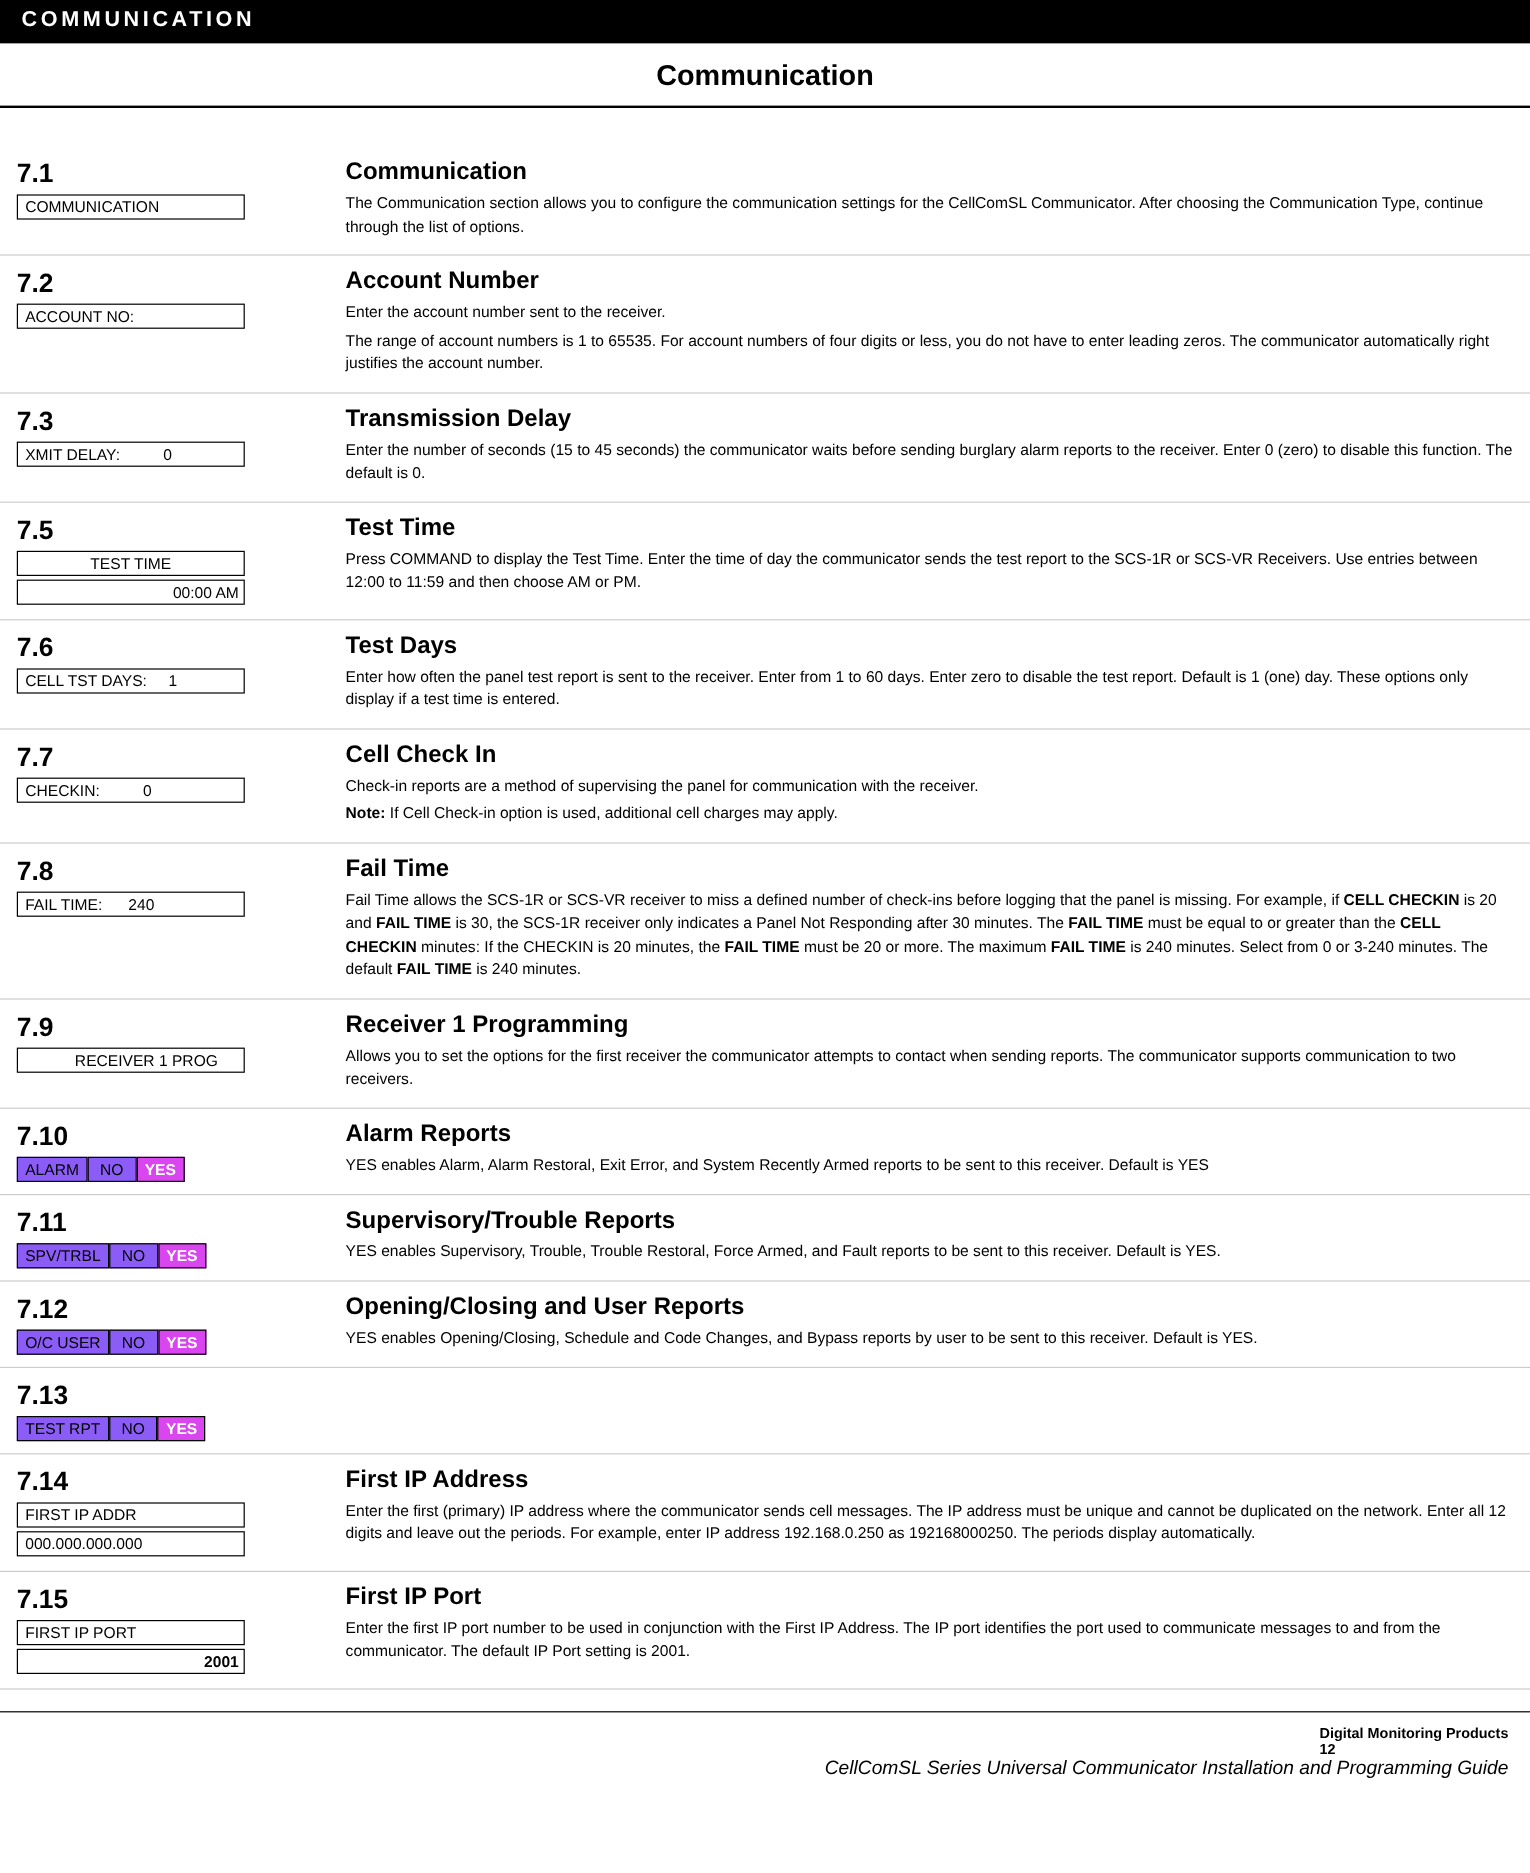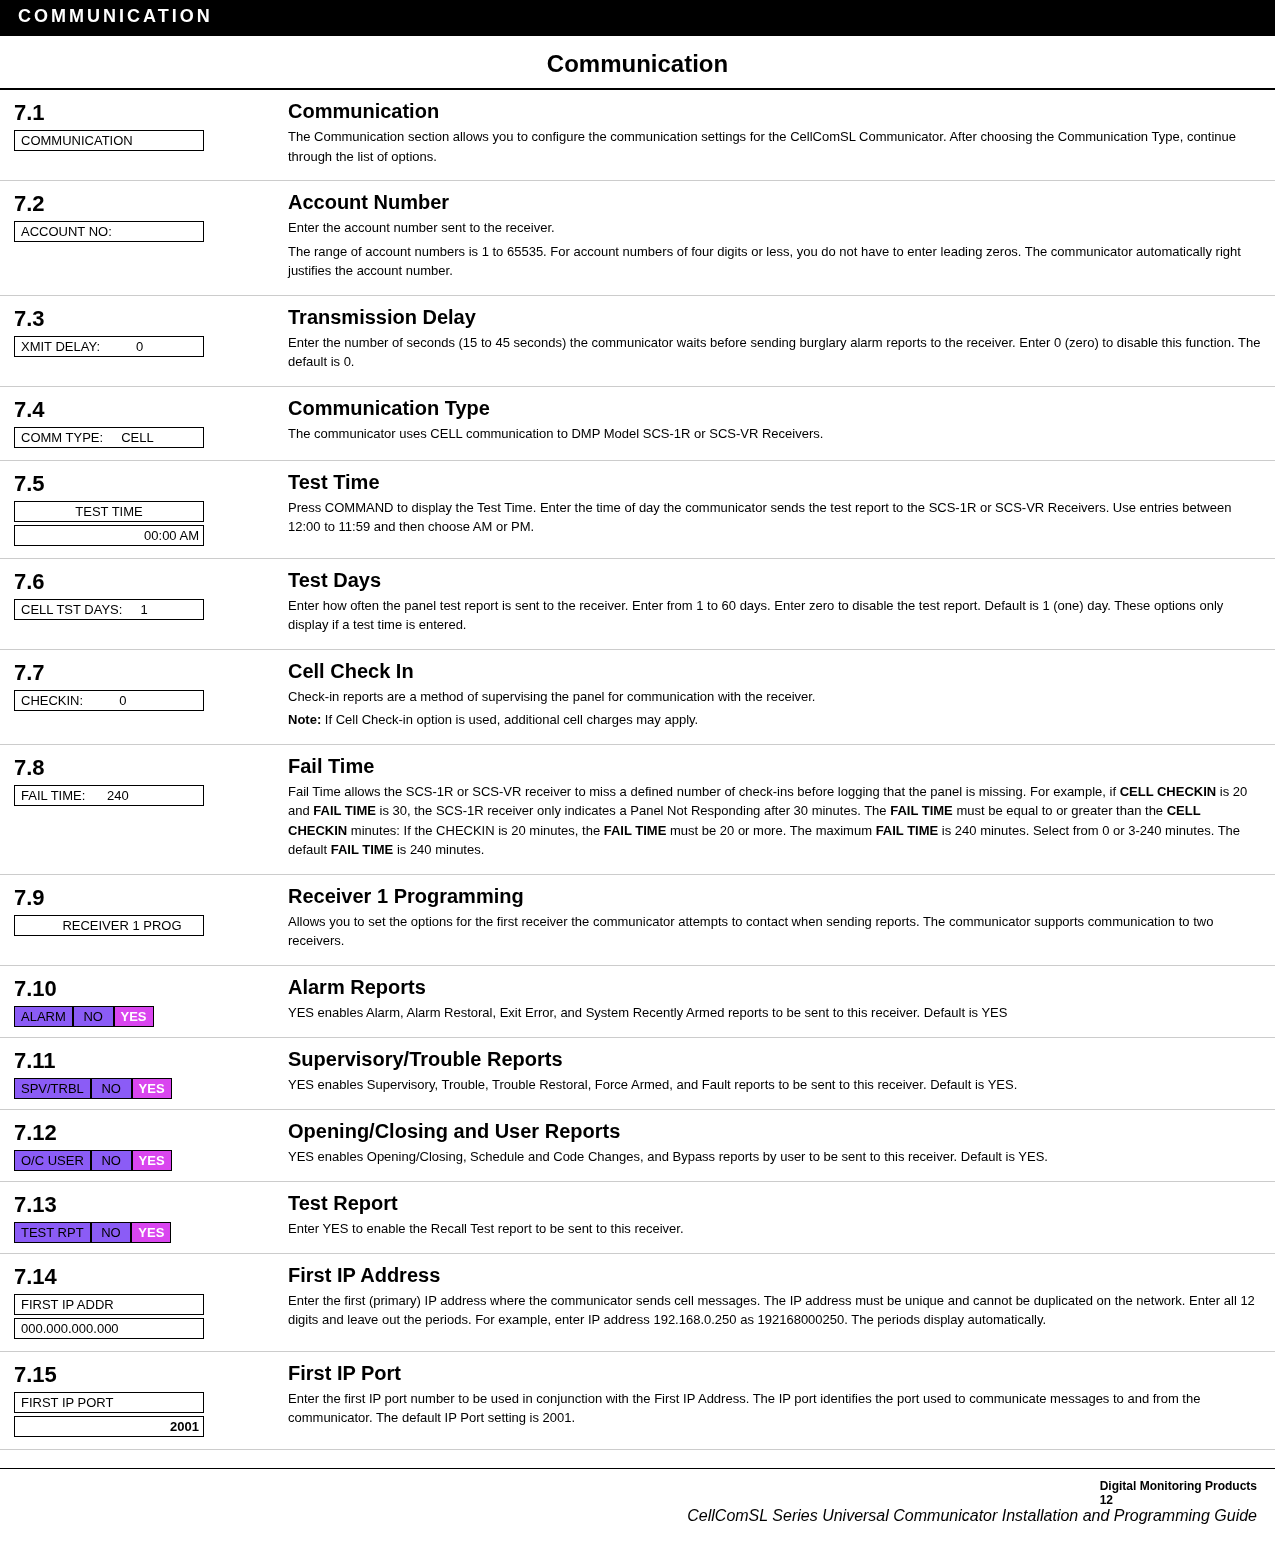--- a/index.html
+++ b/index.html
@@ -25,20 +25,21 @@
       text-align: center;
       font-size: 24px;
       font-weight: bold;
       padding: 14px 0 10px 0;
       border-bottom: 2px solid #000;
     }
     .content-area {
       display: flex;
       flex-direction: column;
       padding: 0 0 10px 0;
+      margin-top: 32px;
     }
     .section-row {
       display: flex;
       flex-direction: row;
       align-items: flex-start;
       padding: 10px 14px 10px 14px;
       border-bottom: 1px solid #ccc;
     }
     .section-left {
       width: 260px;
@@ -175,32 +176,20 @@
       <span class="field-box field-box-wide">XMIT DELAY:&nbsp;&nbsp;&nbsp;&nbsp;&nbsp;&nbsp;&nbsp;&nbsp;&nbsp;&nbsp;0</span>
     </div>
     <div class="section-right">
       <div class="section-heading">Transmission Delay</div>
       <div class="section-body">
         <p>Enter the number of seconds (15 to 45 seconds) the communicator waits before sending burglary alarm reports to the receiver. Enter 0 (zero) to disable this function. The default is 0.</p>
       </div>
     </div>
   </div>
 
-  <div class="section-row">
-    <div class="section-left">
-      <span class="section-number">7.4</span>
-      <span class="field-box field-box-wide">COMM TYPE:&nbsp;&nbsp;&nbsp;&nbsp;&nbsp;CELL</span>
-    </div>
-    <div class="section-right">
-      <div class="section-heading">Communication Type</div>
-      <div class="section-body">
-        <p>The communicator uses CELL communication to DMP Model SCS-1R or SCS-VR Receivers.</p>
-      </div>
-    </div>
-  </div>
 
   <div class="section-row">
     <div class="section-left">
       <span class="section-number">7.5</span>
       <div class="field-stack">
         <span class="field-box field-box-wide" style="text-align:center;">TEST TIME</span>
         <span class="field-box field-box-wide value-right">00:00 AM</span>
       </div>
     </div>
     <div class="section-right">
@@ -317,26 +306,20 @@
 
   <div class="section-row">
     <div class="section-left">
       <span class="section-number">7.13</span>
       <div class="inline-fields">
         <span class="field-yes">TEST RPT</span>
         <span class="field-yes">&nbsp;NO&nbsp;</span>
         <span class="field-yes-highlight">YES</span>
       </div>
     </div>
-    <div class="section-right">
-      <div class="section-heading">Test Report</div>
-      <div class="section-body">
-        <p>Enter YES to enable the Recall Test report to be sent to this receiver.</p>
-      </div>
-    </div>
   </div>
 
   <div class="section-row">
     <div class="section-left">
       <span class="section-number">7.14</span>
       <div class="field-stack">
         <span class="field-box field-box-wide">FIRST IP ADDR</span>
         <span class="field-box field-box-wide">000.000.000.000</span>
       </div>
     </div>

